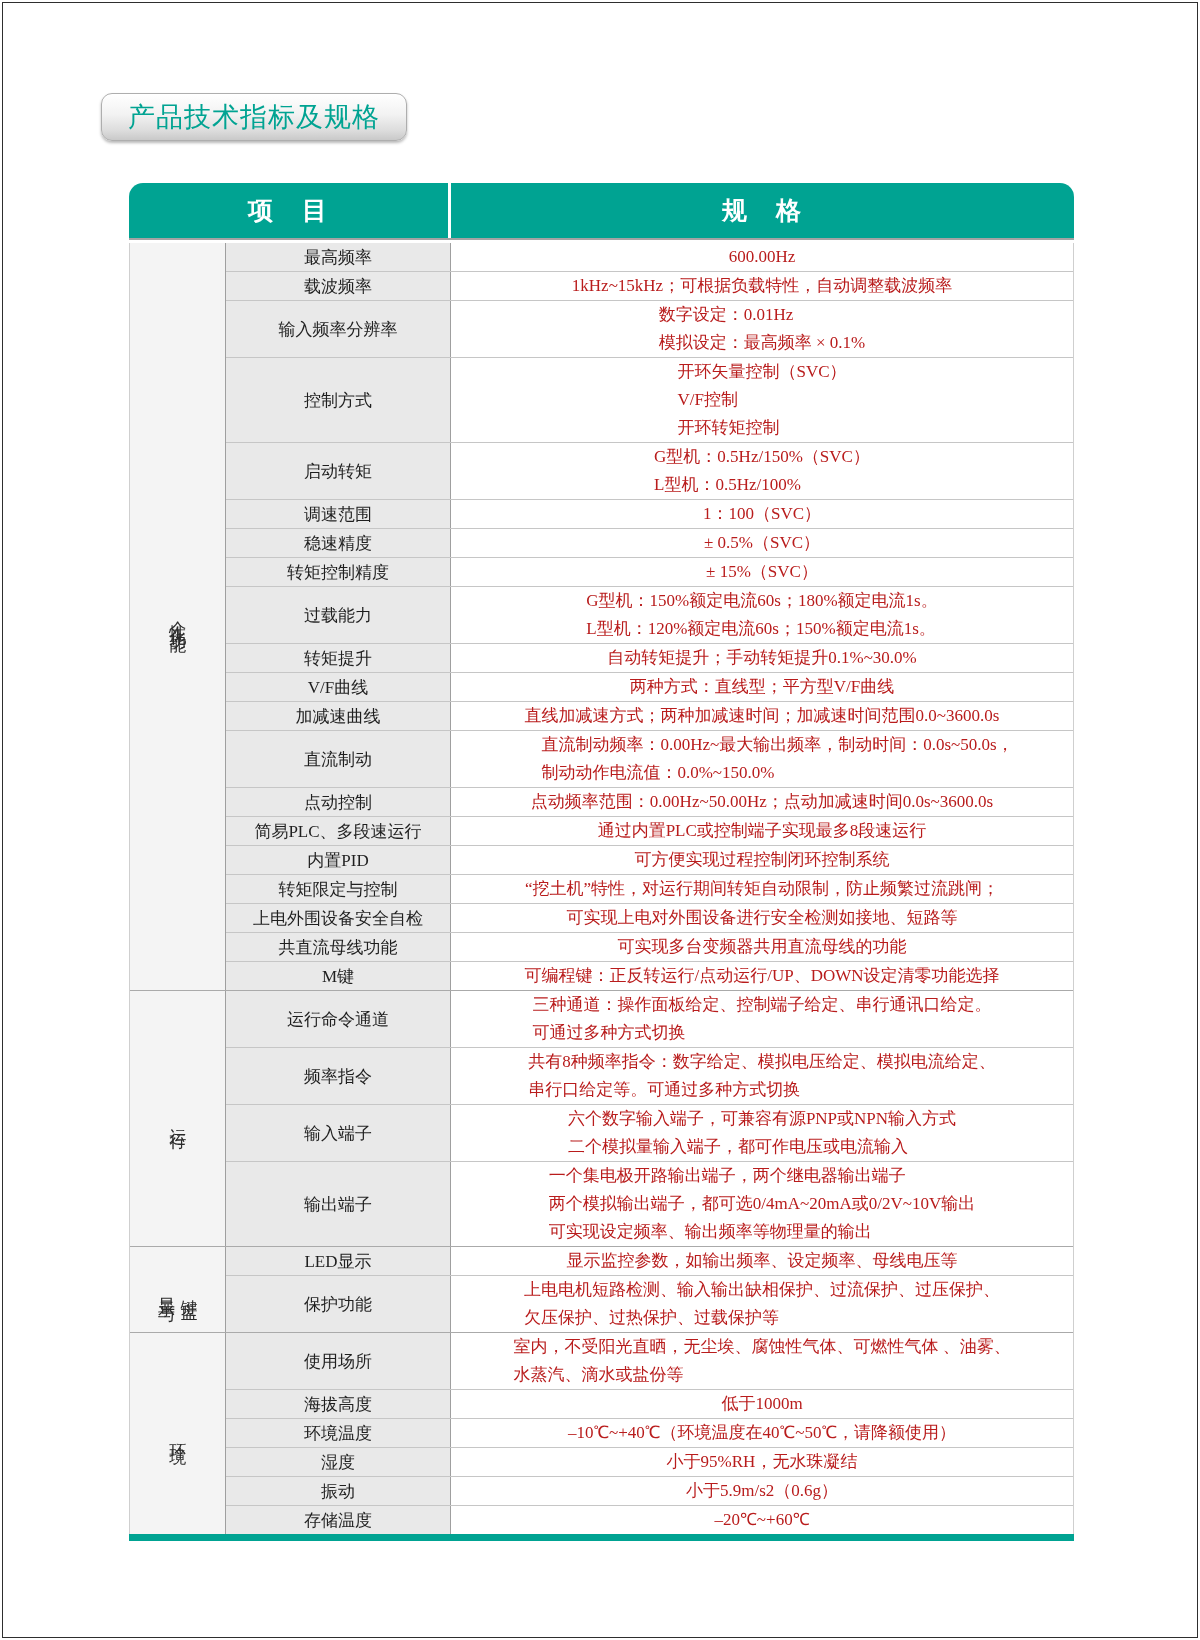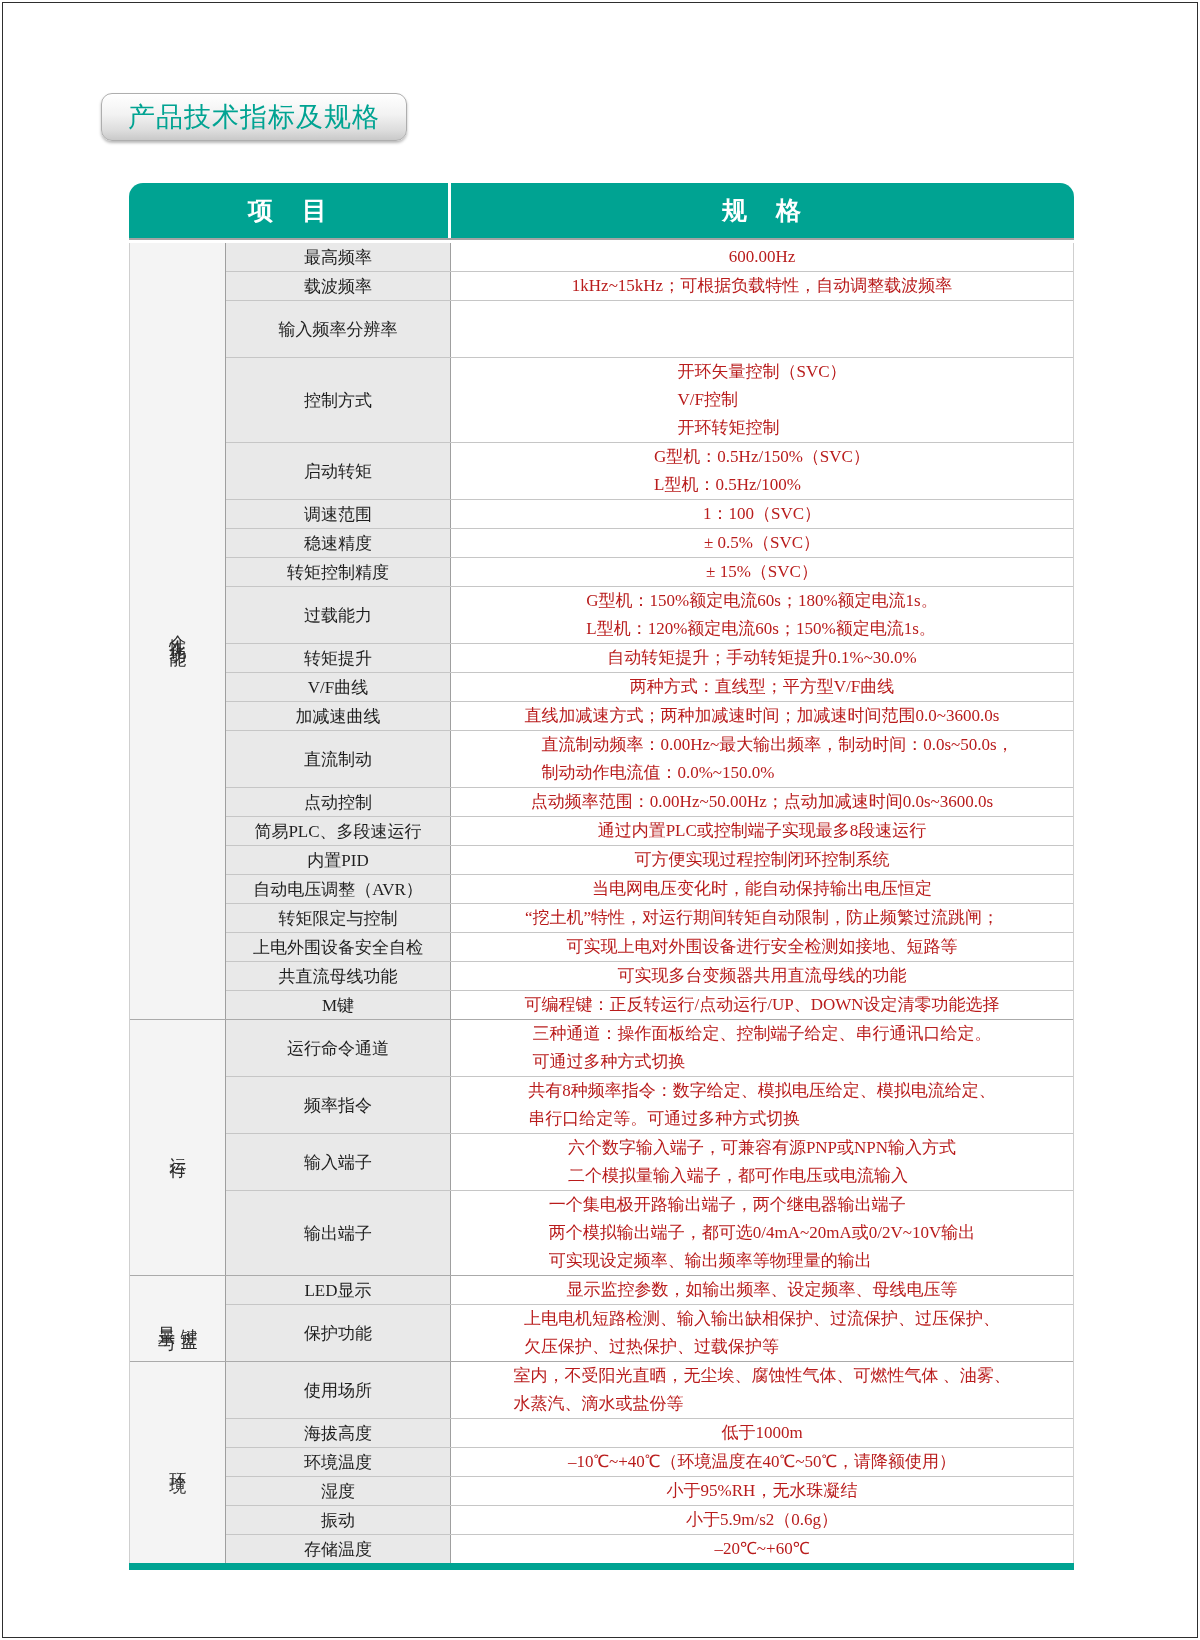--- a/index.html
+++ b/index.html
@@ -108,20 +108,26 @@
             <div class="row" style="min-height: 28px;">
               <div class="item-cell">载波频率</div>
               <div class="spec-cell single">
                 <div class="spec-block">
                   <p class="spec-line">1kHz~15kHz；可根据负载特性，自动调整载波频率</p>
                 </div>
               </div>
             </div>
             <div class="row" style="min-height: 56px;">
               <div class="item-cell">输入频率分辨率</div>
+              <div class="spec-cell multi">
+                <div class="spec-block">
+                  <p class="spec-line">数字设定：0.01Hz</p>
+                  <p class="spec-line">模拟设定：最高频率 × 0.1%</p>
+                </div>
+              </div>
             </div>
             <div class="row" style="min-height: 84px;">
               <div class="item-cell">控制方式</div>
               <div class="spec-cell multi">
                 <div class="spec-block">
                   <p class="spec-line">开环矢量控制（SVC）</p>
                   <p class="spec-line">V/F控制</p>
                   <p class="spec-line">开环转矩控制</p>
                 </div>
               </div>
@@ -215,28 +221,20 @@
                 <div class="spec-block">
                   <p class="spec-line">通过内置PLC或控制端子实现最多8段速运行</p>
                 </div>
               </div>
             </div>
             <div class="row" style="min-height: 28px;">
               <div class="item-cell">内置PID</div>
               <div class="spec-cell single">
                 <div class="spec-block">
                   <p class="spec-line">可方便实现过程控制闭环控制系统</p>
-                </div>
-              </div>
-            </div>
-            <div class="row" style="min-height: 28px;">
-              <div class="item-cell">自动电压调整（AVR）</div>
-              <div class="spec-cell single">
-                <div class="spec-block">
-                  <p class="spec-line">当电网电压变化时，能自动保持输出电压恒定</p>
                 </div>
               </div>
             </div>
             <div class="row" style="min-height: 28px;">
               <div class="item-cell">转矩限定与控制</div>
               <div class="spec-cell single">
                 <div class="spec-block">
                   <p class="spec-line">“挖土机”特性，对运行期间转矩自动限制，防止频繁过流跳闸；</p>
                 </div>
               </div>

